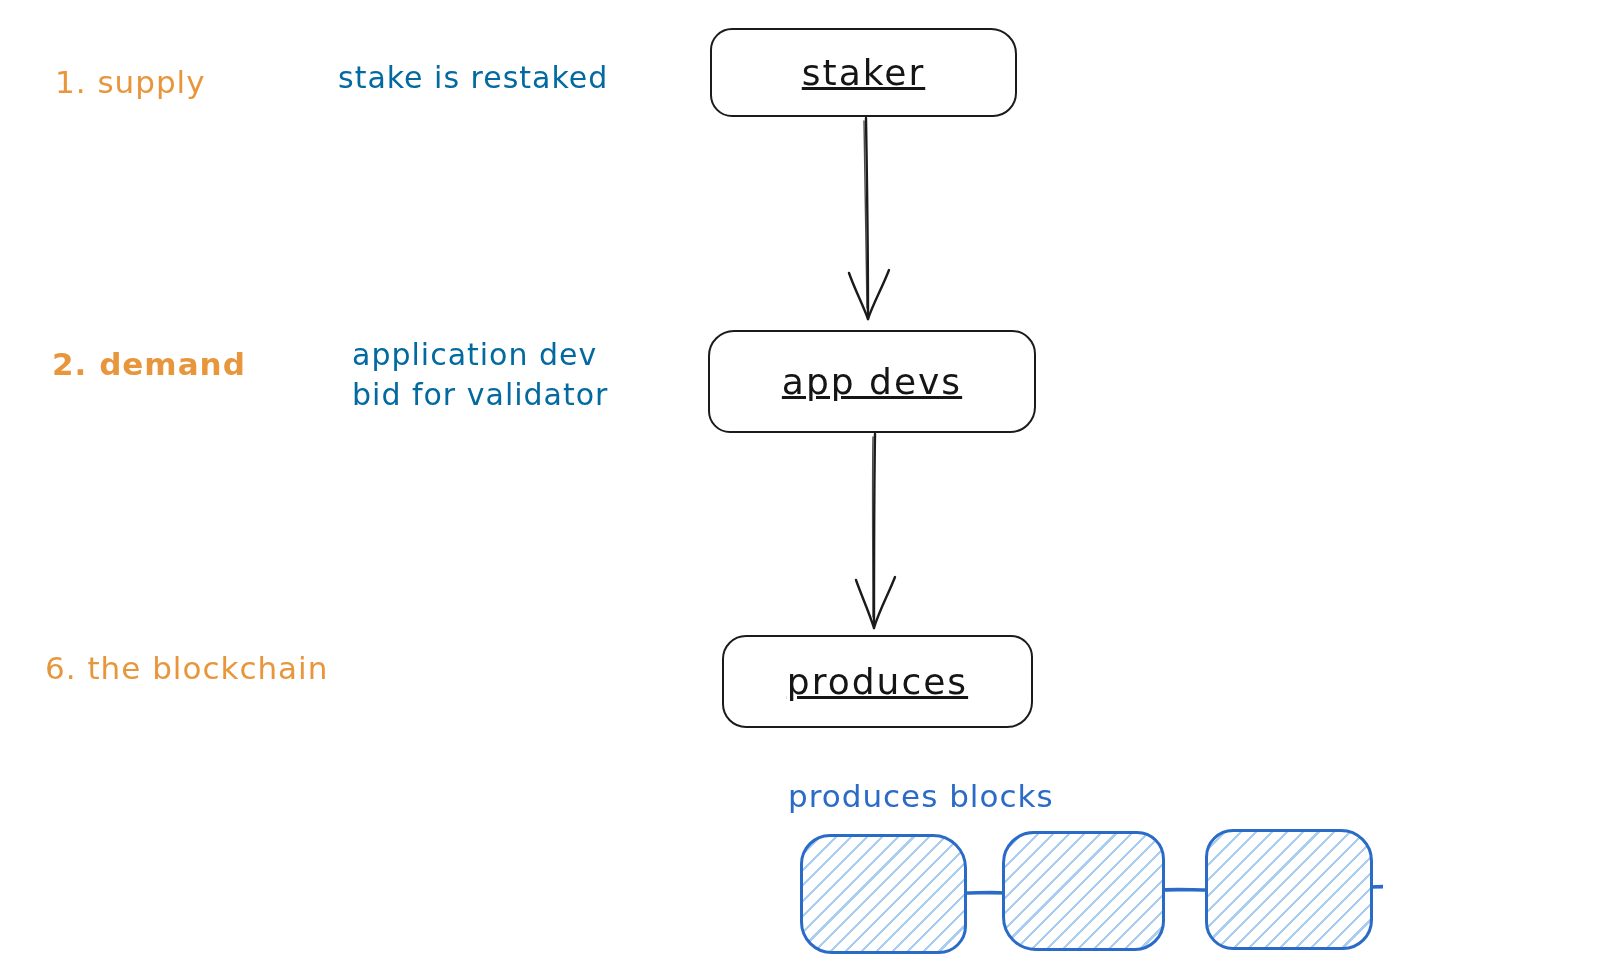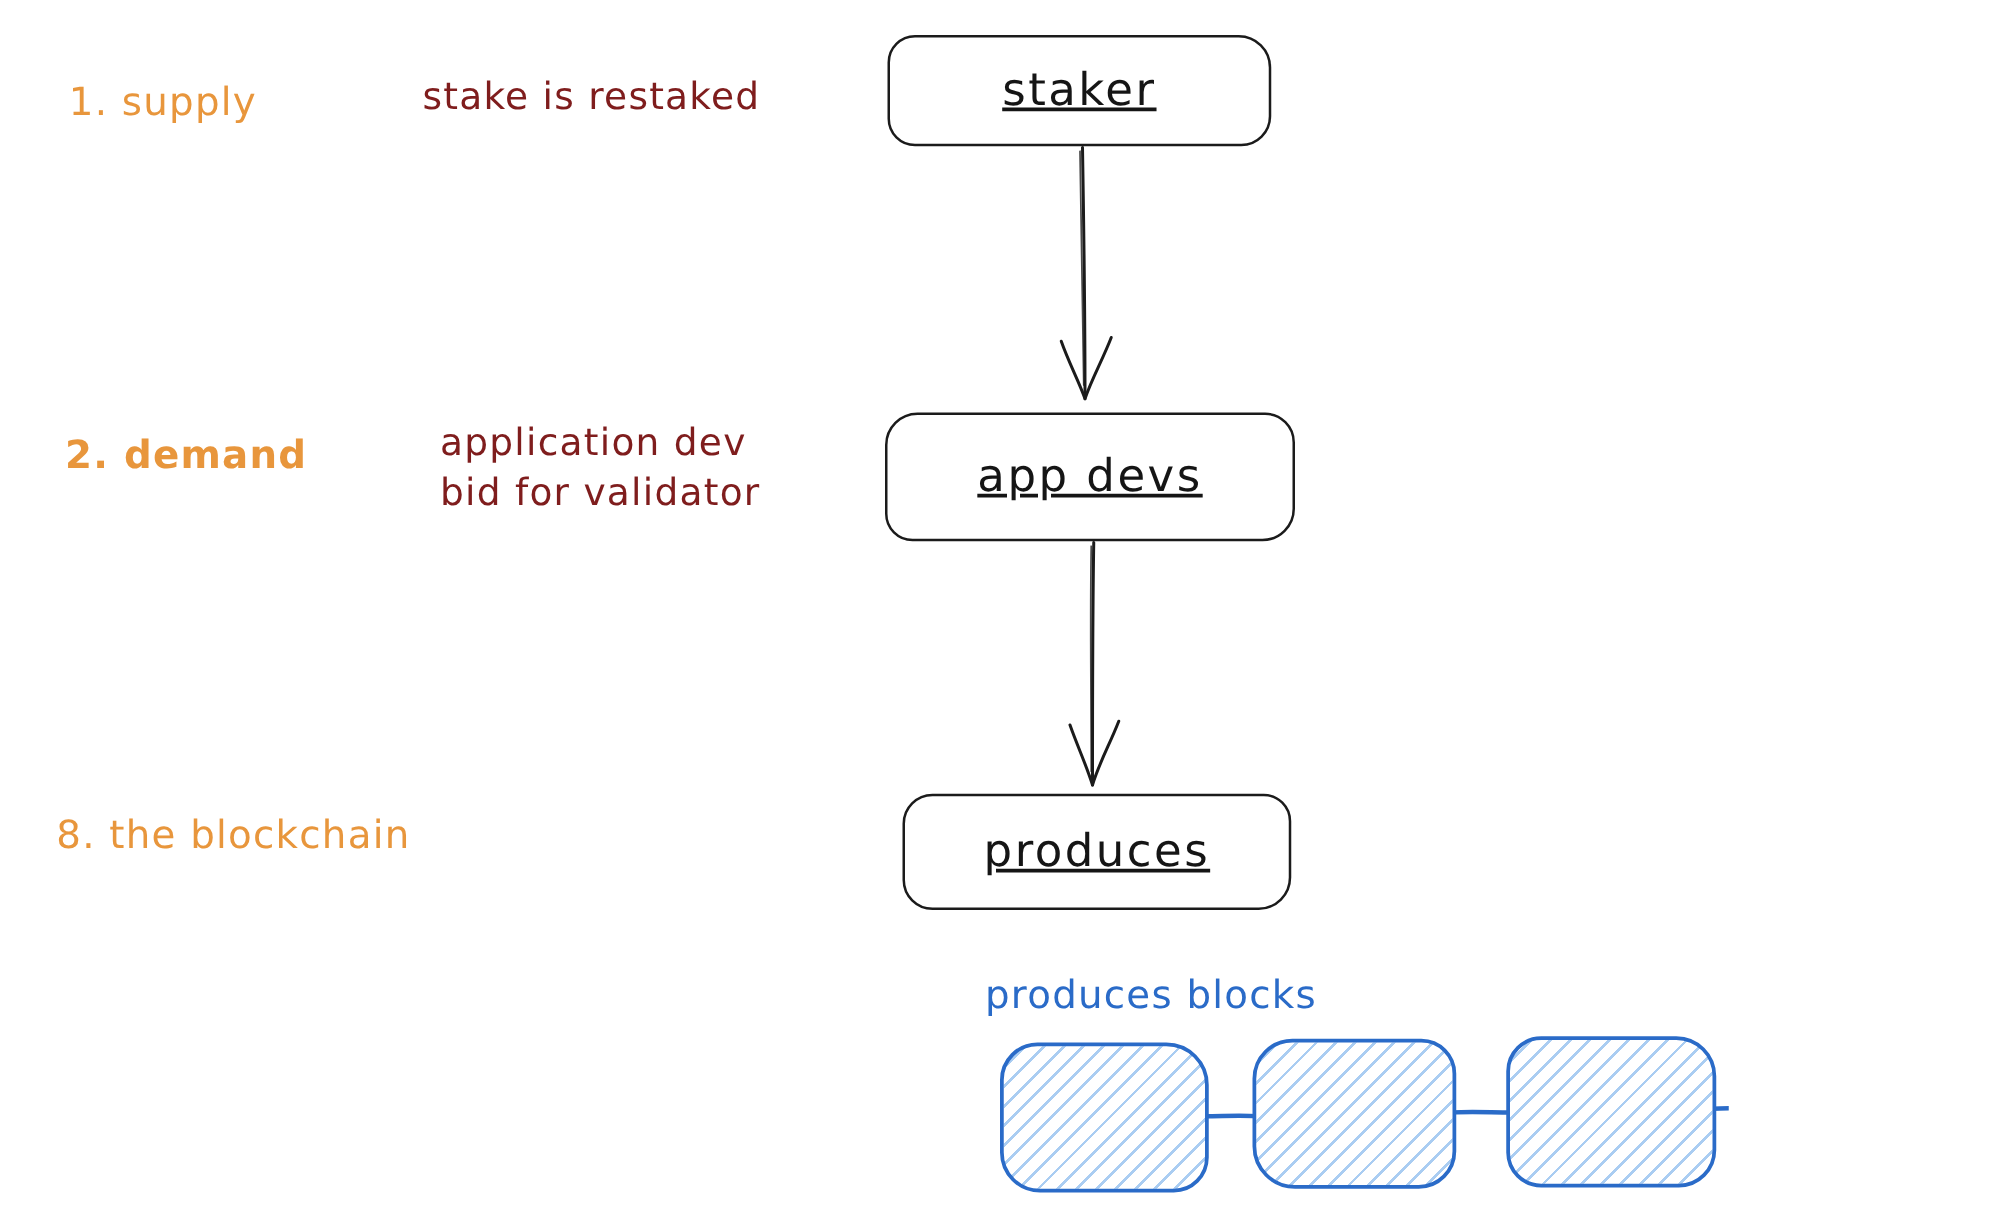--- a/index.html
+++ b/index.html
@@ -18,21 +18,21 @@
   .abs { position: absolute; }
 
   
   .index-label {
     color: #e8963c;
     font-size: 31px;
     letter-spacing: 1px;
     white-space: nowrap;
   }
   .annotation {
-    color: #7f1d1d;
+    color: #0369a1;
     font-size: 30px;
     line-height: 40px;
     letter-spacing: 1px;
     white-space: nowrap;
   }
 
   
   .node {
     background: #ffffff;
     border: 2.6px solid #1b1b1b;
@@ -114,21 +114,21 @@
 
   <div class="abs index-label" style="left:52px; top:346px;font-weight:bold;">2. demand</div>
   <div class="abs annotation" style="left:352px; top:335px;">
     <div>application dev</div>
     <div>bid for validator</div>
   </div>
   <div class="abs node" style="left:708px; top:330px; width:328px; height:103px; border-radius:26px 24px 26px 22px;justify-content:center;">
     <span class="node-label">app devs</span>
   </div>
 
-  <div class="abs index-label" style="left:45px; top:650px;">8. the blockchain</div>
+  <div class="abs index-label" style="left:45px; top:650px;">6. the blockchain</div>
   <div class="abs node" style="left:722px; top:635px; width:311px; height:93px; border-radius:24px 22px 26px 24px;">
     <span class="node-label">produces</span>
   </div>
 
   <div class="abs chain-label" style="left:788px; top:762px;">produces blocks</div>
 
   <div class="abs block" style="left:800px; top:834px; width:167px; height:120px;"></div>
   <div class="abs block" style="left:1002px; top:831px; width:163px; height:120px; border-radius:32px 28px 30px 34px;"></div>
   <div class="abs block" style="left:1205px; top:829px; width:168px; height:121px; border-radius:28px 32px 30px 28px;"></div>
   <div class="abs block" style="left:1407px; top:823px; width:166px; height:122px; border-radius:34px 30px 28px 32px; transform:rotate(-0.6deg);"></div>

